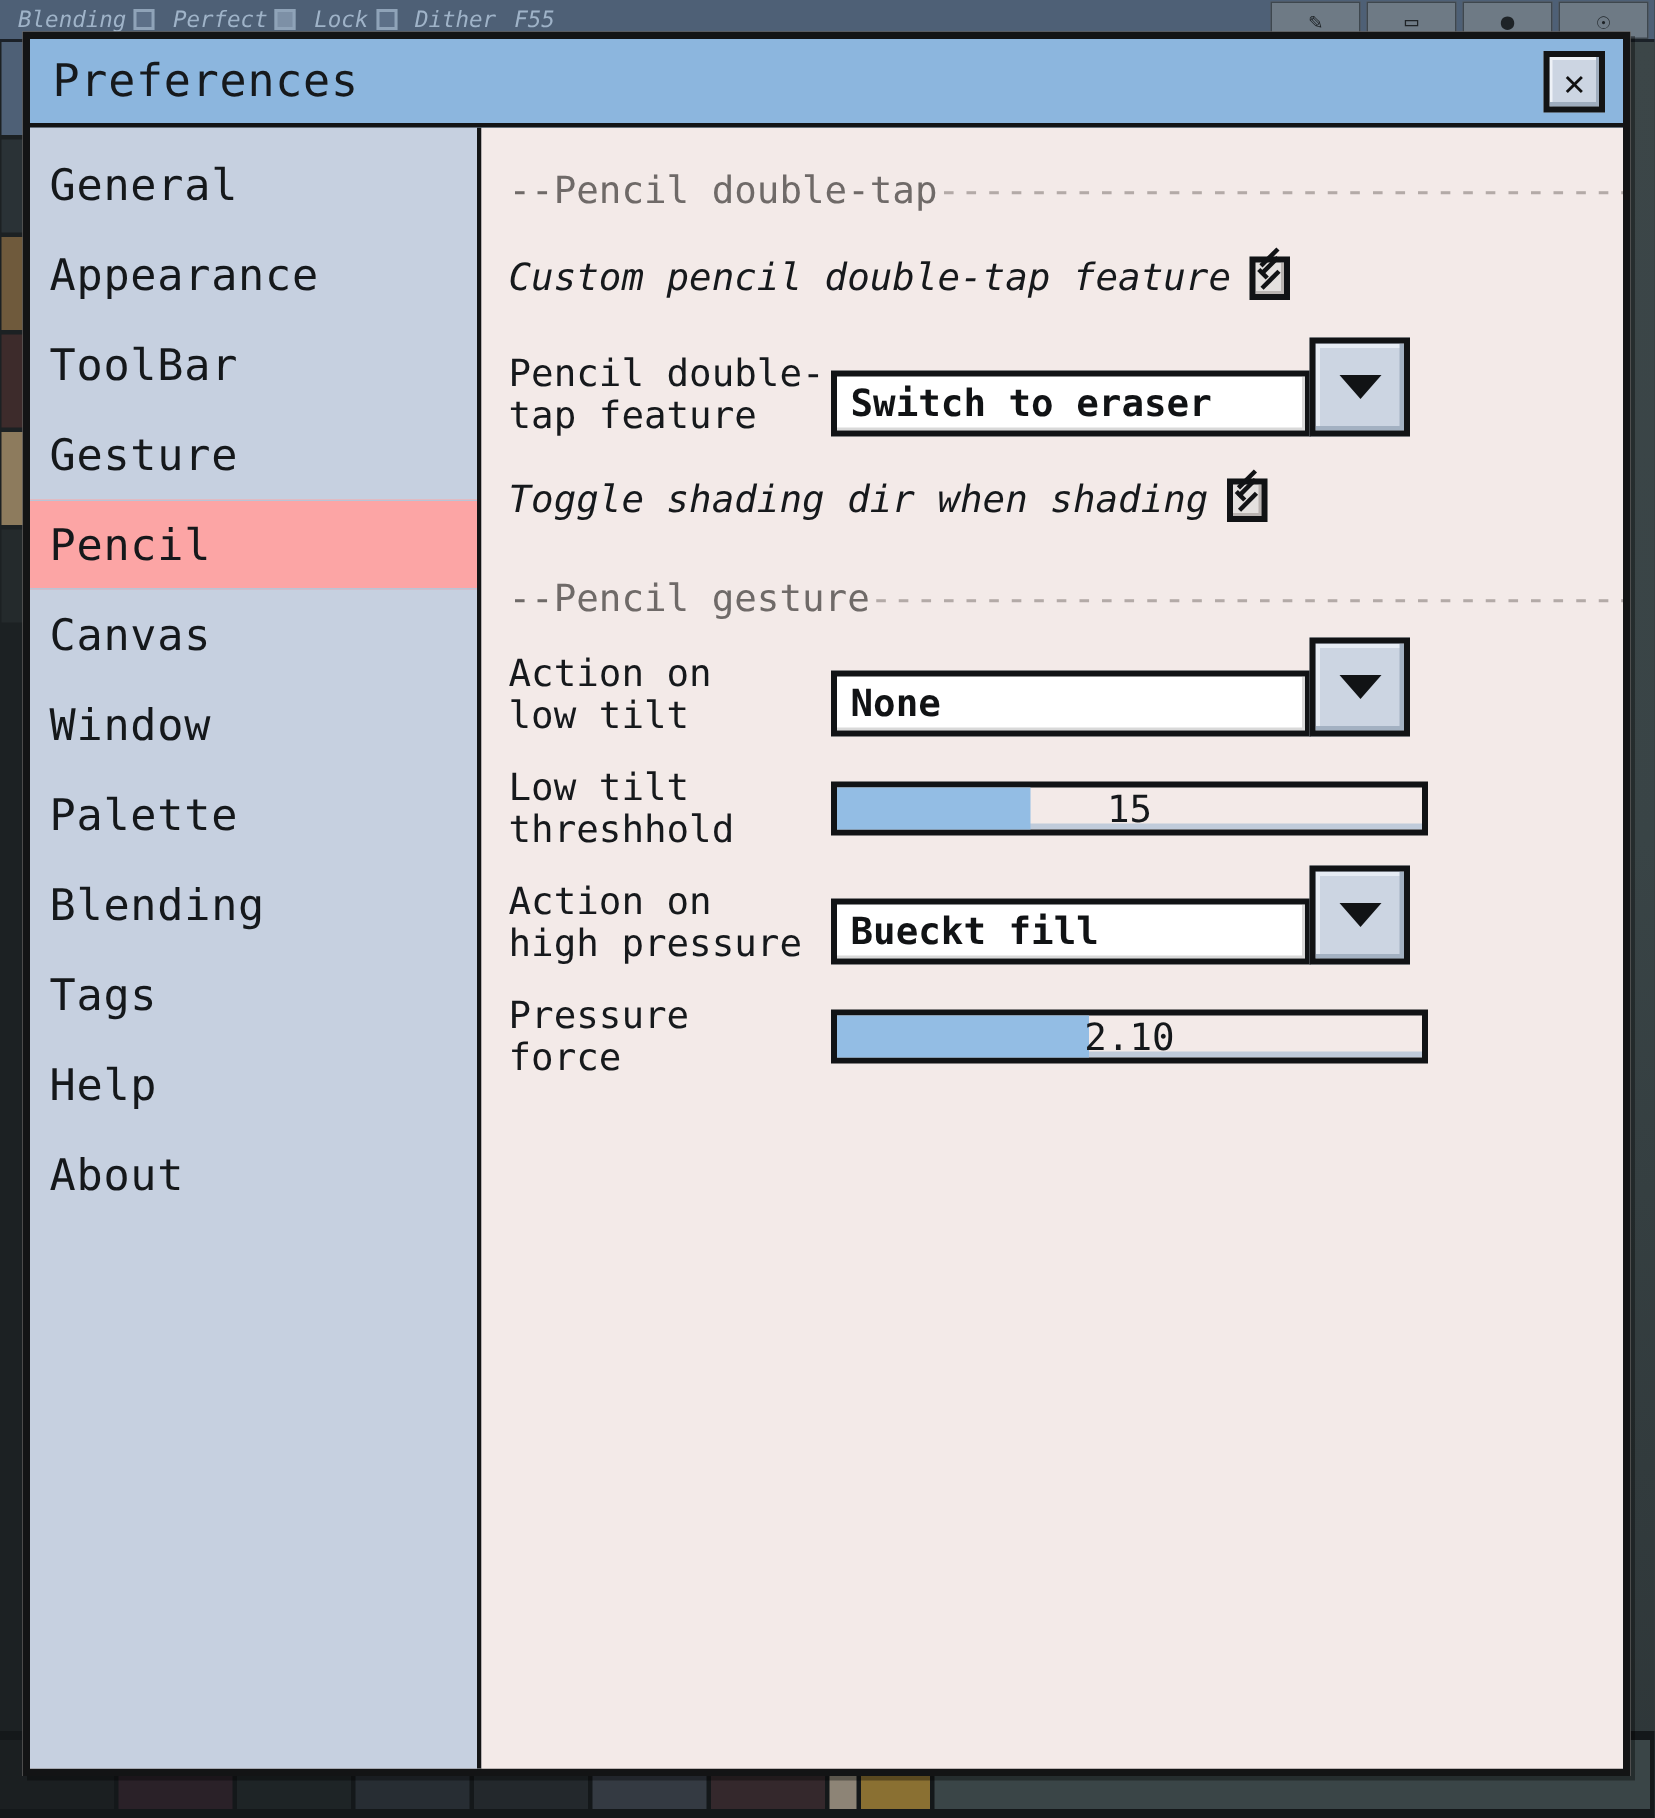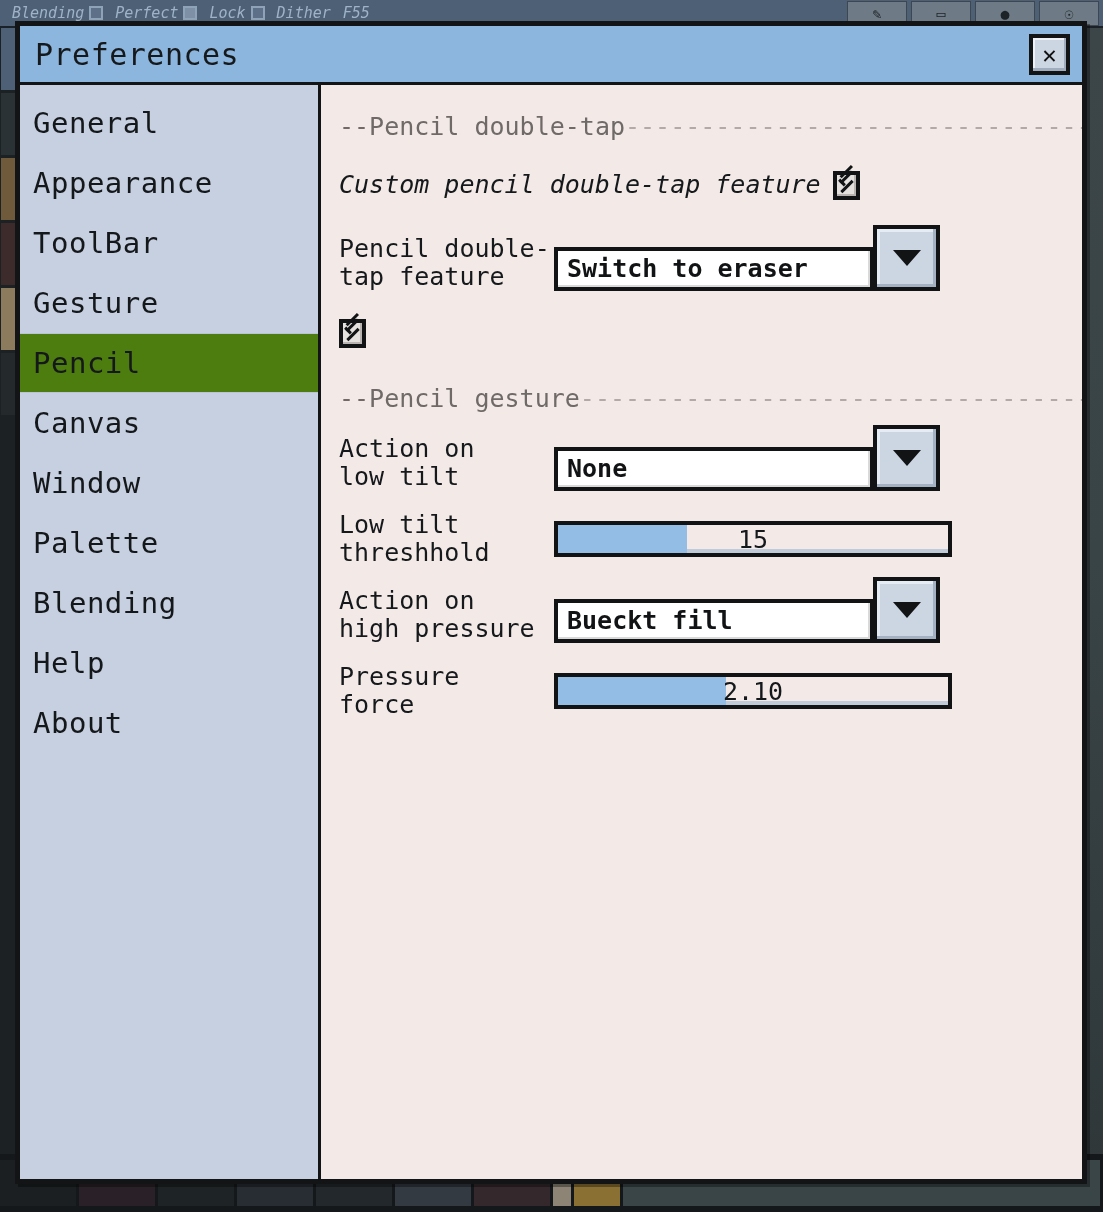--- a/index.html
+++ b/index.html
@@ -172,21 +172,21 @@
     display: flex;
     align-items: center;
     padding-left: 13px;
     font-size: 29px;
     color: #15181b;
     cursor: pointer;
     box-sizing: border-box;
     letter-spacing: 0.5px;
   }
   .sidebar-item.selected {
-    background: #4d7c0f;
+    background: #fca5a5;
     box-shadow: inset 0 1px 0 #b9c4d6, inset 0 -1px 0 #b9c4d6;
   }
 
   
   .content {
     flex: 1;
     background: #f3eae8;
     padding: 26px 0 0 18px;
     box-sizing: border-box;
     overflow: hidden;
@@ -431,20 +431,23 @@
       <div class="sidebar-item">
         <span>Window</span>
       </div>
       <div class="sidebar-item">
         <span>Palette</span>
       </div>
       <div class="sidebar-item">
         <span>Blending</span>
       </div>
       <div class="sidebar-item">
+        <span>Tags</span>
+      </div>
+      <div class="sidebar-item">
         <span>Help</span>
       </div>
       <div class="sidebar-item">
         <span>About</span>
       </div>
     </div>
 
     <div class="content">
 
       <div class="section-header">
@@ -463,20 +466,21 @@
 tap feature</span>
         <div class="dropdown">
           <div class="dropdown-field">Switch to eraser</div>
           <div class="dropdown-button">
             <span class="dd-arrow"></span>
           </div>
         </div>
       </div>
 
       <div class="row checkbox-row">
+        <span class="row-label inline">Toggle shading dir when shading</span>
         <span class="checkbox checked"></span>
       </div>
 
       <div class="section-header">
         <span class="sh-label">--</span>
           <span class="sh-label"> Pencil gesture </span>
           <span class="sh-dashes">------------------------------------</span>
       </div>
 
       <div class="row">

